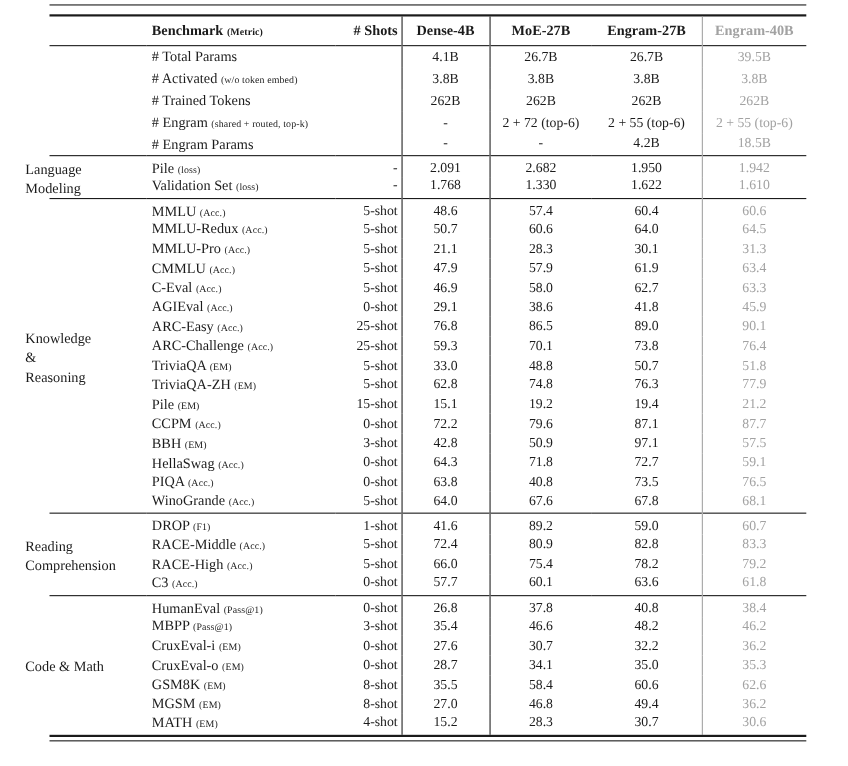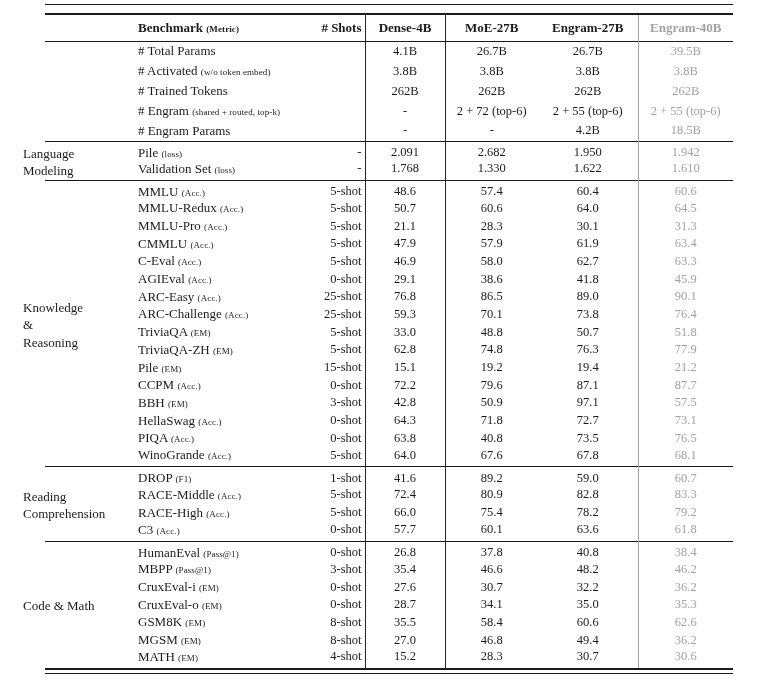--- a/index.html
+++ b/index.html
@@ -267,21 +267,21 @@
             <td class="num col-moe">50.9</td>
             <td class="num b">97.1</td>
             <td class="num col-e40 muted">57.5</td>
           </tr>
           <tr>
             <td class="bench"><span class="bench-name">HellaSwag</span> <span class="metric">(Acc.)</span></td>
             <td class="shots">0-shot</td>
             <td class="num col-dense">64.3</td>
             <td class="num col-moe">71.8</td>
             <td class="num b">72.7</td>
-            <td class="num col-e40 muted">73.1</td>
+            <td class="num col-e40 muted">59.1</td>
           </tr>
           <tr>
             <td class="bench"><span class="bench-name">PIQA</span> <span class="metric">(Acc.)</span></td>
             <td class="shots">0-shot</td>
             <td class="num col-dense">63.8</td>
             <td class="num col-moe">40.8</td>
             <td class="num b">73.5</td>
             <td class="num col-e40 muted">76.5</td>
           </tr>
           <tr>

